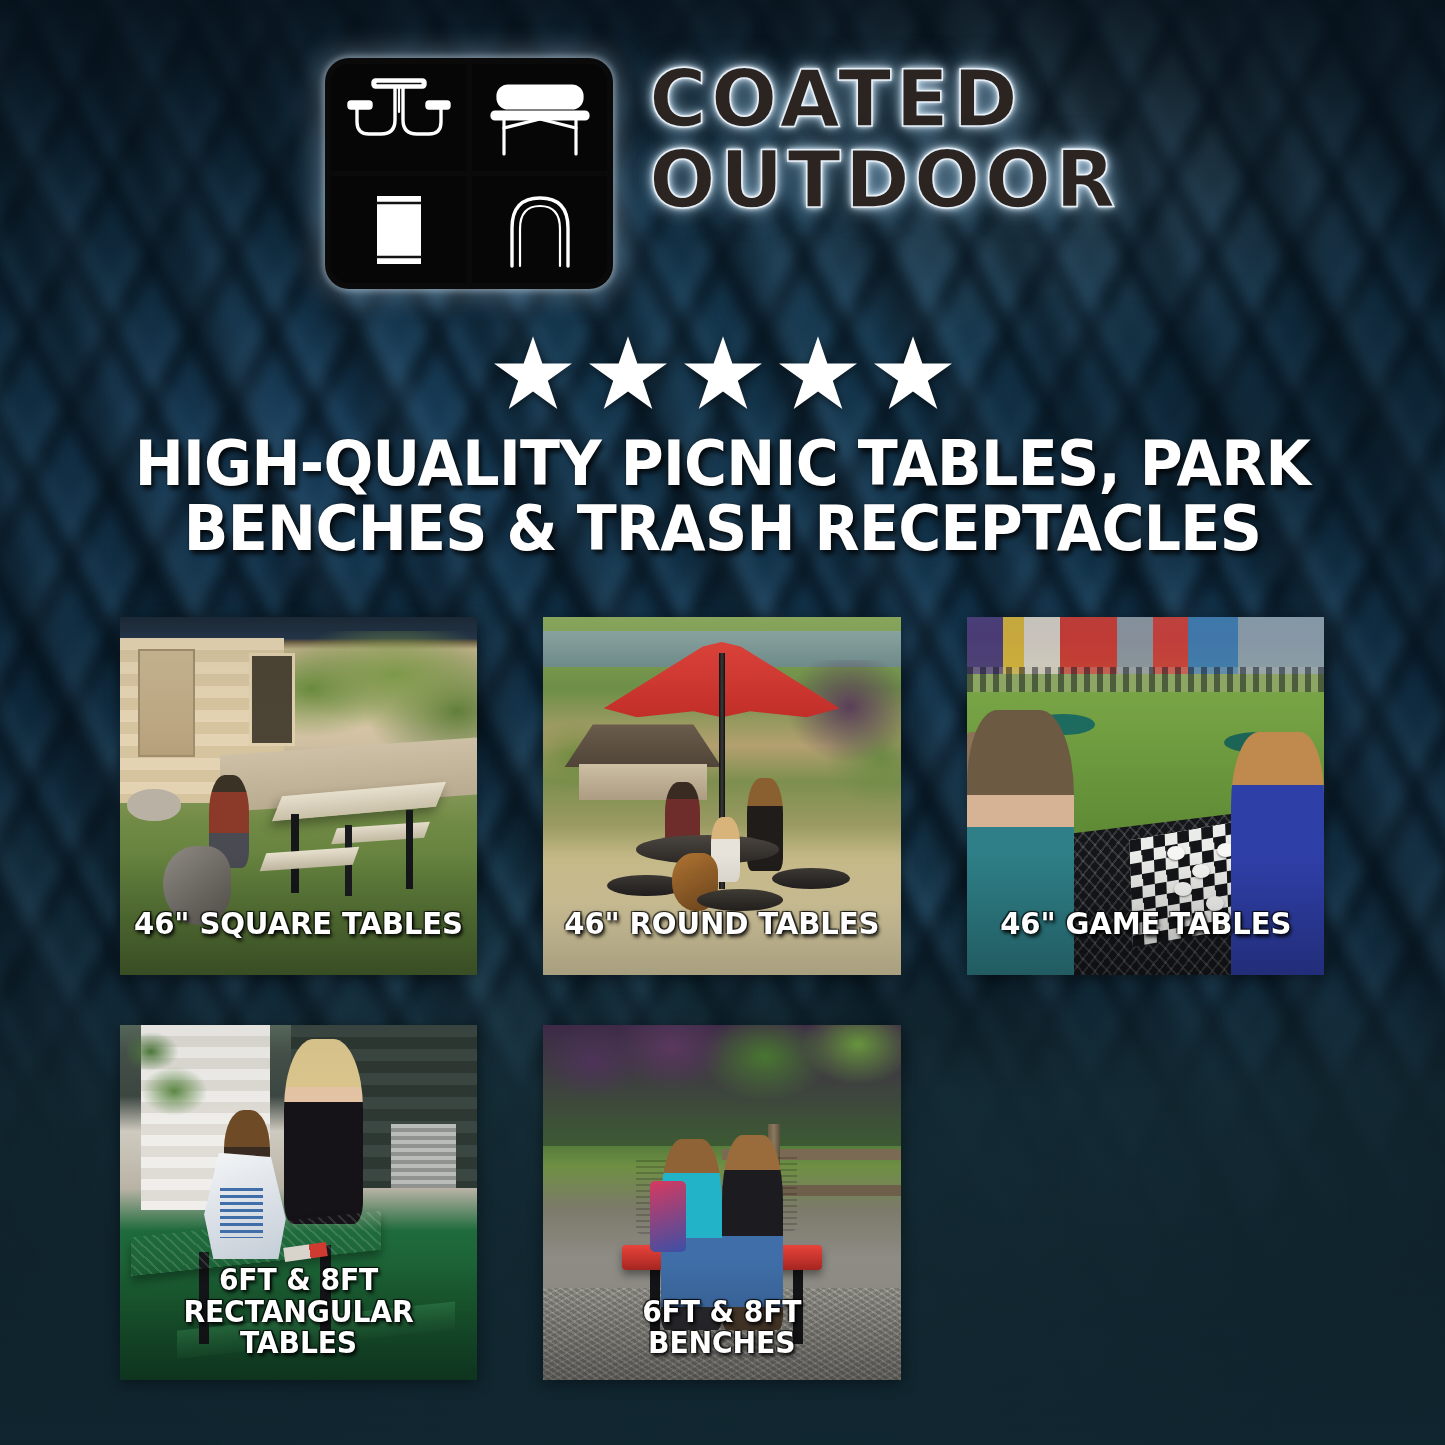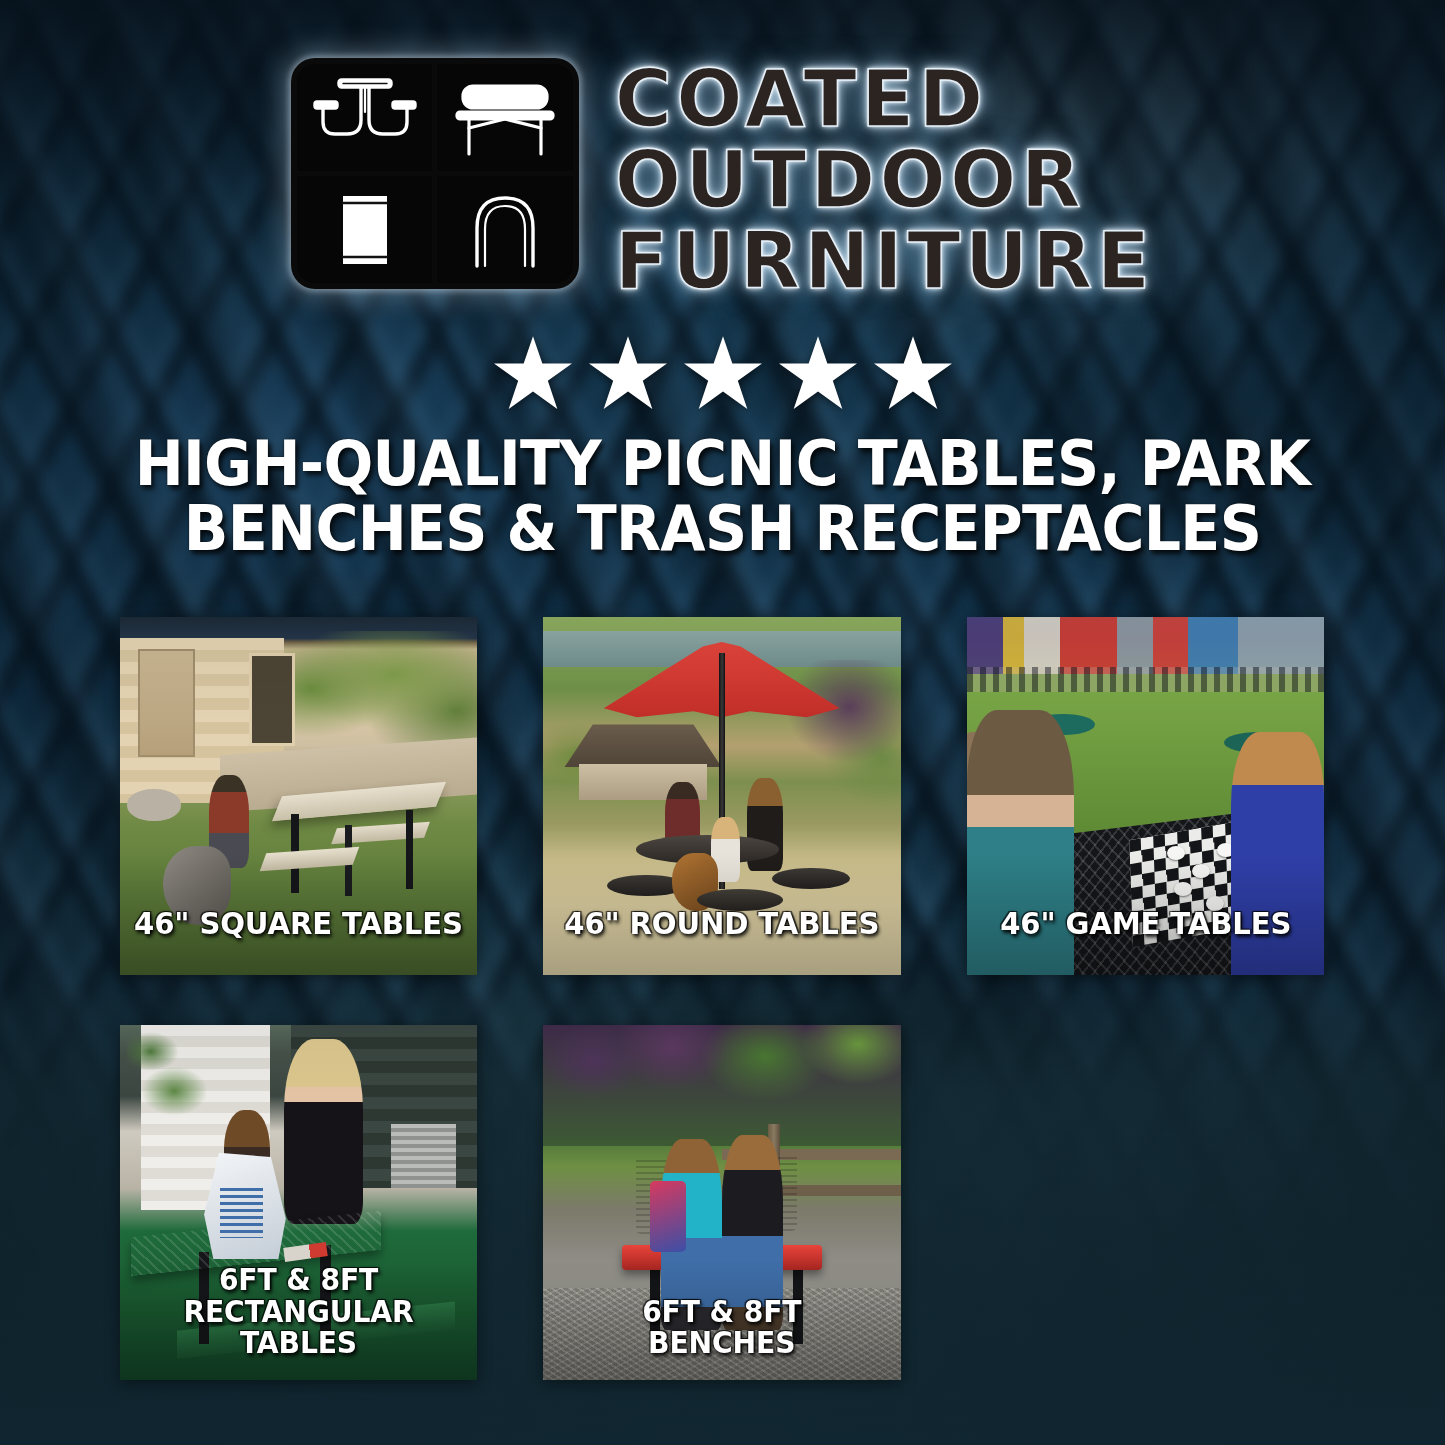--- a/index.html
+++ b/index.html
@@ -427,21 +427,20 @@
             <path d="M28 82 L28 44 Q28 14 56 14 Q84 14 84 44 L84 82"></path>
             <path d="M36 82 L36 45 Q36 22 56 22 Q76 22 76 45 L76 82" stroke-width="2.2"></path>
           </g>
         </svg>
       </div>
     </div>
 
     <div class="wordmark">
       <div class="wline l1">COATED</div>
       <div class="wline l2">OUTDOOR</div>
-      <div class="wline l3">FURNITURE</div>
     </div>
   </div>
 
   <div class="stars">
     <svg class="star" viewBox="0 0 51 48">
         <polygon fill="#fff" points="25.5,0 31.6,17.8 51,17.8 35.2,29.1 41.4,47.5 25.5,36.1 9.6,47.5 15.8,29.1 0,17.8 19.4,17.8"></polygon>
       </svg>
     <svg class="star" viewBox="0 0 51 48">
         <polygon fill="#fff" points="25.5,0 31.6,17.8 51,17.8 35.2,29.1 41.4,47.5 25.5,36.1 9.6,47.5 15.8,29.1 0,17.8 19.4,17.8"></polygon>
       </svg>

